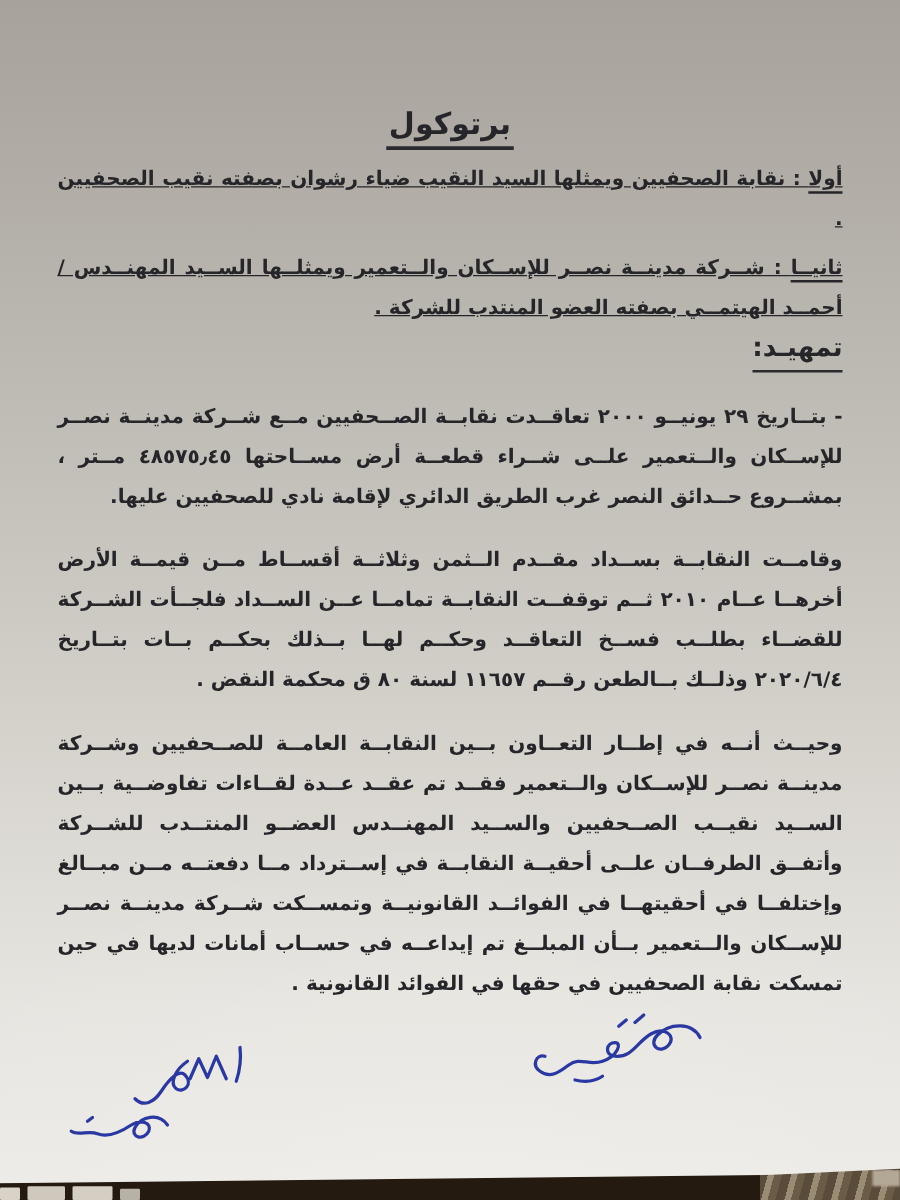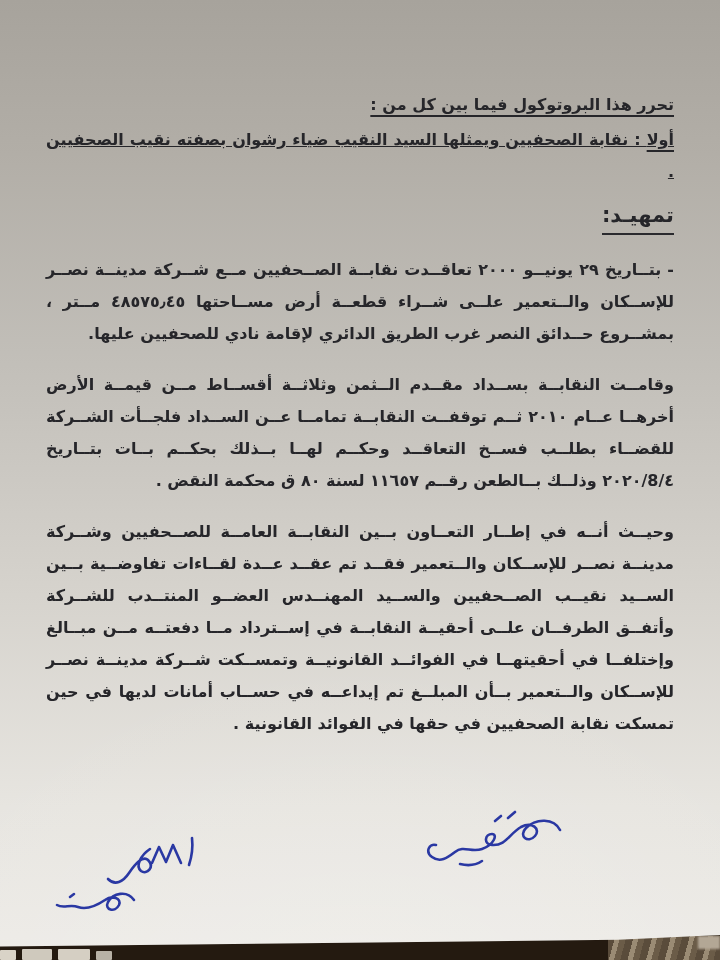--- a/index.html
+++ b/index.html
@@ -34,21 +34,21 @@
   }
   .title .uthick{border-bottom:3px solid #2a2a2e;padding:0 2px 3px 2px;display:inline-block;}
   .intro{
     margin-top:8px;font-size:16px;line-height:25px;
     text-decoration:underline;text-decoration-thickness:1.5px;text-underline-offset:5px;
     width:fit-content;
   }
   .party{margin-top:7px;font-size:16px;line-height:32px;text-align:justify;text-decoration:underline;}
   .ulabel{text-decoration:underline;text-decoration-thickness:1.5px;text-underline-offset:5px;}
   .preamble-h{
-    margin-top:11px;font-size:21px;line-height:32px;width:fit-content;
+    font-size:21px;line-height:32px;width:fit-content;
     border-bottom:2.5px solid #2a2a2e;padding-bottom:2px;text-align:right;
   }
   .para{margin-top:19px;font-size:16px;line-height:32px;text-align:justify;text-justify:inter-word;}
   
   .sig{position:absolute;z-index:4;}
   .sig svg{display:block;}
   .sig path{fill:none;stroke:#2a38a3;stroke-width:2.6;stroke-linecap:round;stroke-linejoin:round;}
   #sig-right{left:408px;top:806px;}
   #sig-left{left:40px;top:820px;}
 </style>
@@ -58,30 +58,31 @@
 <div class="table-decor reflect" style="left:0;width:16px;height:10px;background:#d9d3c7;"></div>
 <div class="table-decor reflect" style="left:22px;width:30px;height:11px;background:#cfc9bd;"></div>
 <div class="table-decor reflect" style="left:58px;width:32px;height:11px;background:#d5cfc3;"></div>
 <div class="table-decor reflect" style="left:96px;width:16px;height:9px;background:#b8b2a6;"></div>
 <div class="table-decor stripes"></div>
 <div class="table-decor stripe-hi"></div>
 
 <div class="paper"></div>
 
 <div class="doc">
+  <h1 class="title"><span class="uthick">برتوكول</span></h1>
 
-  <div class="intro">تحرر هذا البروتوكول فيما بين كل من :</div>
 
   <div class="party"><span class="ulabel">أولا</span><span> : نقابة الصحفيين  ويمثلها السيد النقيب ضياء رشوان بصفته نقيب الصحفيين .</span></div>
 
+  <div class="party"><span class="ulabel">ثانيــا</span><span> : شــركة مدينــة نصــر للإســكان والــتعمير ويمثلــها الســيد المهنــدس / أحمــد الهيتمــي بصفته العضو المنتدب للشركة .</span></div>
 
   <div class="preamble-h">تمهيـد:</div>
 
   <p class="para">- بتــاريخ ٢٩ يونيــو ٢٠٠٠ تعاقــدت نقابــة الصــحفيين مــع شــركة مدينــة نصــر للإســكان والــتعمير علــى شــراء قطعــة أرض مســاحتها ٤٨٥٧٥٫٤٥ مــتر ، بمشــروع حــدائق النصر غرب الطريق الدائري لإقامة نادي للصحفيين عليها.</p>
-  <p class="para">وقامــت النقابــة بســداد مقــدم الــثمن وثلاثــة أقســاط مــن قيمــة الأرض أخرهــا عــام ٢٠١٠ ثــم توقفــت النقابــة تمامــا عــن الســداد فلجــأت الشــركة للقضــاء بطلــب فســخ التعاقــد وحكــم لهــا بــذلك بحكــم بــات بتــاريخ ٢٠٢٠/8/٤ وذلــك بــالطعن رقــم ١١٦٥٧ لسنة ٨٠ ق محكمة النقض .</p>
+  <p class="para">وقامــت النقابــة بســداد مقــدم الــثمن وثلاثــة أقســاط مــن قيمــة الأرض أخرهــا عــام ٢٠١٠ ثــم توقفــت النقابــة تمامــا عــن الســداد فلجــأت الشــركة للقضــاء بطلــب فســخ التعاقــد وحكــم لهــا بــذلك بحكــم بــات بتــاريخ ٢٠٢٠/٦/٤ وذلــك بــالطعن رقــم ١١٦٥٧ لسنة ٨٠ ق محكمة النقض .</p>
   <p class="para">وحيــث أنــه في إطــار التعــاون بــين النقابــة العامــة للصــحفيين وشــركة مدينــة نصــر للإســكان والــتعمير فقــد تم عقــد عــدة لقــاءات تفاوضــية بــين الســيد نقيــب الصــحفيين والســيد المهنــدس العضــو المنتــدب للشــركة وأتفــق الطرفــان علــى أحقيــة النقابــة في إســترداد مــا دفعتــه مــن مبــالغ وإختلفــا في أحقيتهــا في الفوائــد القانونيــة وتمســكت شــركة مدينــة نصــر للإســكان والــتعمير بــأن المبلــغ تم إيداعــه في حســاب أمانات لديها في حين تمسكت نقابة الصحفيين في حقها في الفوائد القانونية .</p>
 </div>
 
 <div class="sig" id="sig-right">
   <svg width="165" height="78" viewBox="0 0 165 78">
     <path d="M152,24 C146,12 128,12 118,22 C110,30 120,38 127,30 C133,23 124,15 113,21 C101,28 98,40 84,39 C75,38 77,28 84,28 C90,28 86,39 74,43 C63,47 56,39 47,46 C39,52 32,57 24,51 C17,46 21,37 28,39"></path>
     <path d="M100,12 l7,-6"></path>
     <path d="M87,15 l6,-5"></path>
     <path d="M52,58 c8,2 16,1 22,-3"></path>
   </svg>

